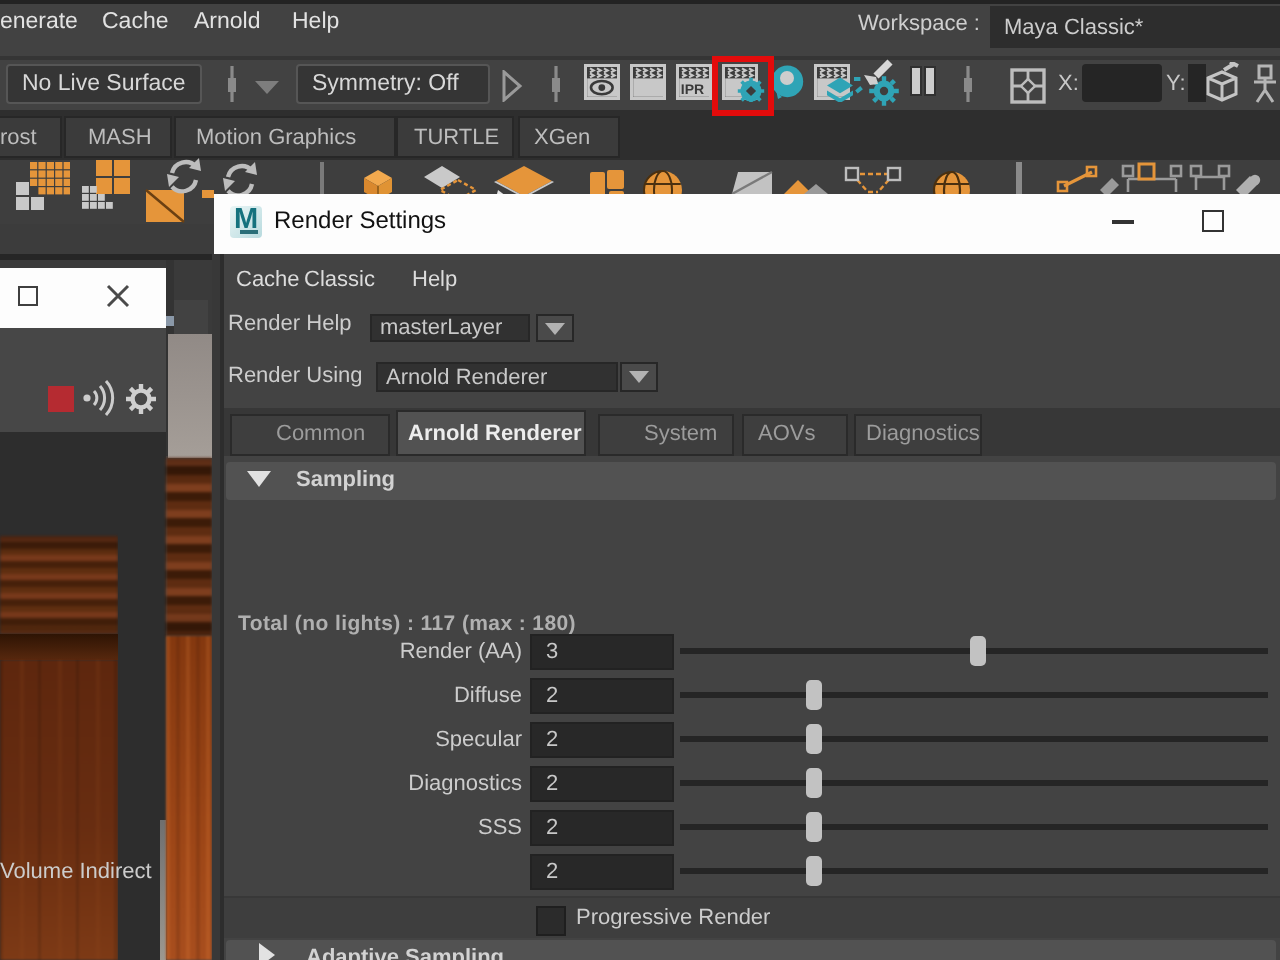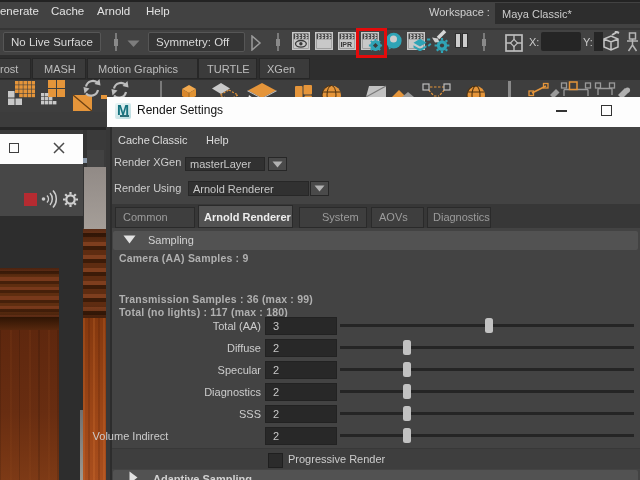--- a/index.html
+++ b/index.html
@@ -361,59 +361,57 @@
 <div class="a" style="left:115px;top:103px;width:16px;height:16px;color:#15727e;font-size:14.5px;font-weight:bold;text-align:center;line-height:14px;font-family:'Liberation Sans'">M</div>
 <div class="a" style="left:120px;top:114.5px;width:9px;height:2.5px;background:#2a6e78"></div>
 <div class="a" style="left:137px;top:103px;color:#111;font-size:12px;white-space:nowrap">Render Settings</div>
 <div class="a" style="left:556px;top:110px;width:11px;height:2px;background:#333"></div>
 <div class="a" style="left:601px;top:105px;width:11px;height:11px;border:1.5px solid #333"></div>
 
 <div class="a txt" style="left:118px;top:134px;font-size:11px;color:#dcdcdc">Cache</div>
 <div class="a txt" style="left:152px;top:134px;font-size:11px;color:#dcdcdc">Classic</div>
 <div class="a txt" style="left:206px;top:134px;font-size:11px;color:#dcdcdc">Help</div>
 
-<div class="a txt" style="left:114px;top:156px;font-size:11px;color:#cccccc">Render XGen</div>
+<div class="a txt" style="left:114px;top:156px;font-size:11px;color:#cccccc">Render Help</div>
 <div class="a" style="left:185px;top:156.5px;width:80px;height:14.5px;background:#313131;border:1px solid #272727"></div>
 <div class="a txt" style="left:190px;top:158px;font-size:11px;color:#c8c8c8">masterLayer</div>
 <div class="a" style="left:267.5px;top:156.5px;width:19px;height:14.5px;background:#4a4a4a;border:1px solid #272727"></div>
 <svg class="a" style="left:271.5px;top:160.5px" width="11" height="7">
       <polygon points="0.5,0.5 10.5,0.5 5.5,6.5" fill="#b2b2b2"></polygon>
     </svg>
 
 <div class="a txt" style="left:114px;top:182px;font-size:11px;color:#cccccc">Render Using</div>
 <div class="a" style="left:187.5px;top:181px;width:121px;height:14.5px;background:#313131;border:1px solid #272727"></div>
 <div class="a txt" style="left:193px;top:182.5px;font-size:11px;color:#c8c8c8">Arnold Renderer</div>
 <div class="a" style="left:310px;top:181px;width:19px;height:14.5px;background:#4a4a4a;border:1px solid #272727"></div>
 <svg class="a" style="left:314px;top:185px" width="11" height="7">
       <polygon points="0.5,0.5 10.5,0.5 5.5,6.5" fill="#b2b2b2"></polygon>
     </svg>
 
 <div class="a" style="left:112px;top:204px;width:528px;height:24px;background:#373737"></div>
 <div class="a" style="left:115px;top:207px;width:80px;height:21px;background:#3e3e3e;border:1px solid #2a2a2a"></div>
-<div class="a txt" style="left:123px;top:211px;font-size:11px;color:#9c9c9c">Common</div>
+<div class="a txt" style="left:138px;top:211px;font-size:11px;color:#9c9c9c">Common</div>
 <div class="a" style="left:198px;top:205px;width:95px;height:23px;background:#525252;border:1px solid #2a2a2a"></div>
 <div class="a txt" style="left:204px;top:211px;font-size:11px;color:#ededed;font-weight:bold">Arnold Renderer</div>
 <div class="a" style="left:299px;top:207px;width:68px;height:21px;background:#3e3e3e;border:1px solid #2a2a2a"></div>
 <div class="a txt" style="left:322px;top:211px;font-size:11px;color:#9c9c9c">System</div>
 <div class="a" style="left:371px;top:207px;width:53px;height:21px;background:#3e3e3e;border:1px solid #2a2a2a"></div>
 <div class="a txt" style="left:379px;top:211px;font-size:11px;color:#9c9c9c">AOVs</div>
 <div class="a" style="left:427px;top:207px;width:64px;height:21px;background:#3e3e3e;border:1px solid #2a2a2a"></div>
 <div class="a txt" style="left:433px;top:211px;font-size:11px;color:#9c9c9c">Diagnostics</div>
 
 <div class="a" style="left:113px;top:231px;width:525px;height:19px;background:#525252;border-radius:2px"></div>
 <svg class="a" style="left:123px;top:235px" width="13" height="9">
       <polygon points="0.5,0.5 12.5,0.5 6.5,8.5" fill="#e2e2e2"></polygon>
     </svg>
-<div class="a txt" style="left:148px;top:234px;font-size:11px;font-weight:normal;color:#d2d2d2">Sampling</div>
-
-<div class="a txt" style="left:119px;top:252px;font-size:10.5px;font-weight:bold;color:#b0b0b0;letter-spacing:0.2px">Camera (AA) Samples : 9</div>
-<div class="a txt" style="left:119px;top:293px;font-size:10.5px;font-weight:bold;color:#b0b0b0;letter-spacing:0.2px">Transmission Samples : 36 (max : 99)</div>
+<div class="a txt" style="left:148px;top:234px;font-size:11px;font-weight:bold;color:#d2d2d2">Sampling</div>
+
 <div class="a txt" style="left:119px;top:306px;font-size:10.5px;font-weight:bold;color:#b0b0b0;letter-spacing:0.2px">Total (no lights) : 117 (max : 180)</div>
 
-<div class="a txt" style="left:0;top:320.0px;width:261px;text-align:right;font-size:11px;color:#cccccc">Total (AA)</div>
+<div class="a txt" style="left:0;top:320.0px;width:261px;text-align:right;font-size:11px;color:#cccccc">Render (AA)</div>
 <div class="a" style="left:265px;top:316.5px;width:72px;height:18px;background:#282828;border:1px solid #222222"></div>
 <div class="a txt" style="left:273px;top:320.0px;font-size:11px;color:#c8c8c8">3</div>
 <div class="a" style="left:340px;top:324px;width:294px;height:3px;background:#252525"></div>
 <div class="a" style="left:484.7px;top:318.0px;width:8px;height:15px;background:#c2c2c2;border-radius:2.5px"></div>
 
 <div class="a txt" style="left:0;top:342.0px;width:261px;text-align:right;font-size:11px;color:#cccccc">Diffuse</div>
 <div class="a" style="left:265px;top:338.5px;width:72px;height:18px;background:#282828;border:1px solid #222222"></div>
 <div class="a txt" style="left:273px;top:342.0px;font-size:11px;color:#c8c8c8">2</div>
 <div class="a" style="left:340px;top:346.0px;width:294px;height:3px;background:#252525"></div>
 <div class="a" style="left:403px;top:340.0px;width:8px;height:15px;background:#c2c2c2;border-radius:2.5px"></div>
@@ -429,21 +427,21 @@
 <div class="a txt" style="left:273px;top:386.0px;font-size:11px;color:#c8c8c8">2</div>
 <div class="a" style="left:340px;top:390.0px;width:294px;height:3px;background:#252525"></div>
 <div class="a" style="left:403px;top:384.0px;width:8px;height:15px;background:#c2c2c2;border-radius:2.5px"></div>
 
 <div class="a txt" style="left:0;top:408.0px;width:261px;text-align:right;font-size:11px;color:#cccccc">SSS</div>
 <div class="a" style="left:265px;top:404.5px;width:72px;height:18px;background:#282828;border:1px solid #222222"></div>
 <div class="a txt" style="left:273px;top:408.0px;font-size:11px;color:#c8c8c8">2</div>
 <div class="a" style="left:340px;top:412.0px;width:294px;height:3px;background:#252525"></div>
 <div class="a" style="left:403px;top:406.0px;width:8px;height:15px;background:#c2c2c2;border-radius:2.5px"></div>
 
-<div class="a txt" style="left:0;top:430.0px;width:261px;text-align:center;font-size:11px;color:#cccccc">Volume Indirect</div>
+<div class="a txt" style="left:0;top:430.0px;width:261px;text-align:left;font-size:11px;color:#cccccc">Volume Indirect</div>
 <div class="a" style="left:265px;top:426.5px;width:72px;height:18px;background:#282828;border:1px solid #222222"></div>
 <div class="a txt" style="left:273px;top:430.0px;font-size:11px;color:#c8c8c8">2</div>
 <div class="a" style="left:340px;top:434.0px;width:294px;height:3px;background:#252525"></div>
 <div class="a" style="left:403px;top:428.0px;width:8px;height:15px;background:#c2c2c2;border-radius:2.5px"></div>
 
 <div class="a" style="left:112px;top:449px;width:528px;height:20px;background:#3e3e3e"></div>
 <div class="a" style="left:112px;top:448px;width:528px;height:1px;background:#383838"></div>
 <div class="a" style="left:268px;top:452.5px;width:15px;height:15px;background:#2b2b2b;border:1px solid #1f1f1f"></div>
 <div class="a txt" style="left:288px;top:453px;font-size:11px;color:#cccccc">Progressive Render</div>
 

